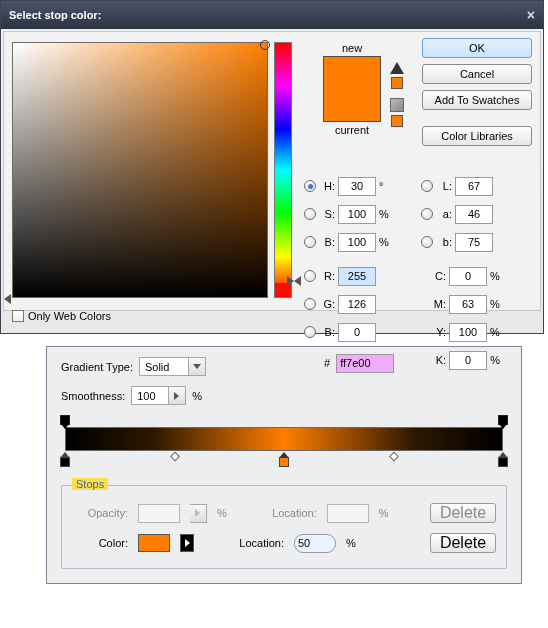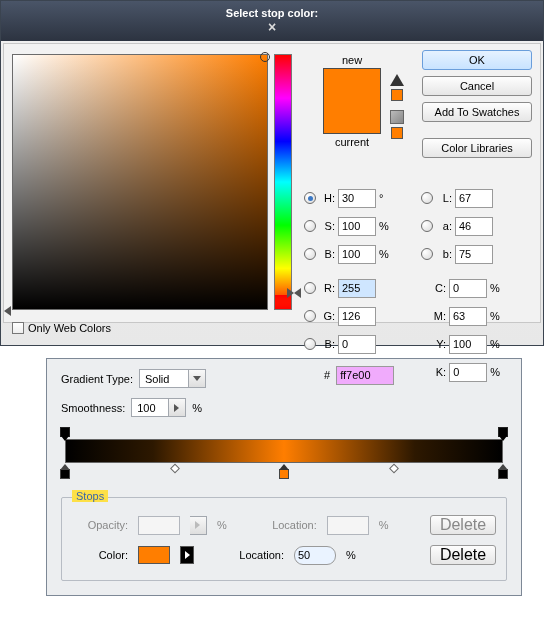--- a/index.html
+++ b/index.html
@@ -19,21 +19,20 @@
     margin: 0;
   }
   .titlebar {
     background: linear-gradient(to bottom, #4a5568, #2c3340);
     color: #fff;
     font-weight: bold;
     padding: 6px 8px;
     display: flex;
     justify-content: space-between;
     align-items: center;
-    flex-direction: column;
   }
   .titlebar .close {
     font-family: Arial;
     font-size: 14px;
     cursor: pointer;
     color: #ddd;
   }
   .dlg-body {
     background: #f2f2f2;
     border: 1px solid #c7c7c7;
@@ -210,20 +209,21 @@
     border-radius: 50%;
   }
   .flab { width: 16px; text-align: right; }
   .finp {
     width: 38px;
     height: 19px;
     border: 1px solid #9a9a9a;
     background: #fff;
     padding: 0 3px;
     font: inherit;
+    text-align: center;
   }
   .finp.sel { background: #cfe6ff; }
   .funit { width: 14px; }
   .col2 { margin-left: 24px; }
   .hexrow {
     display: flex;
     align-items: center;
     gap: 6px;
     margin-top: 6px;
     margin-left: 32px;

